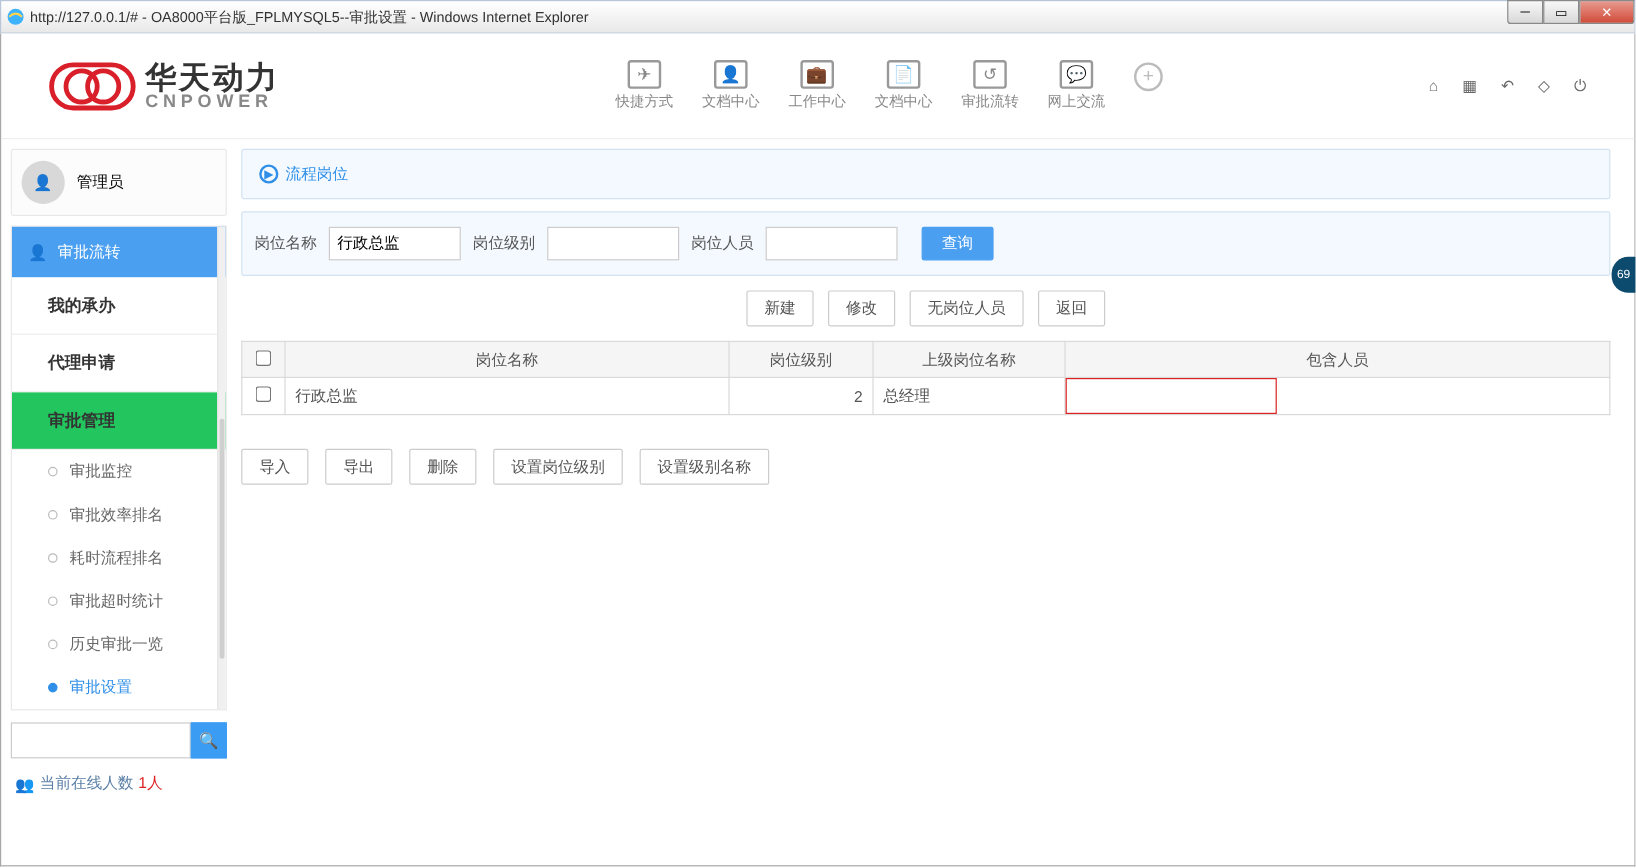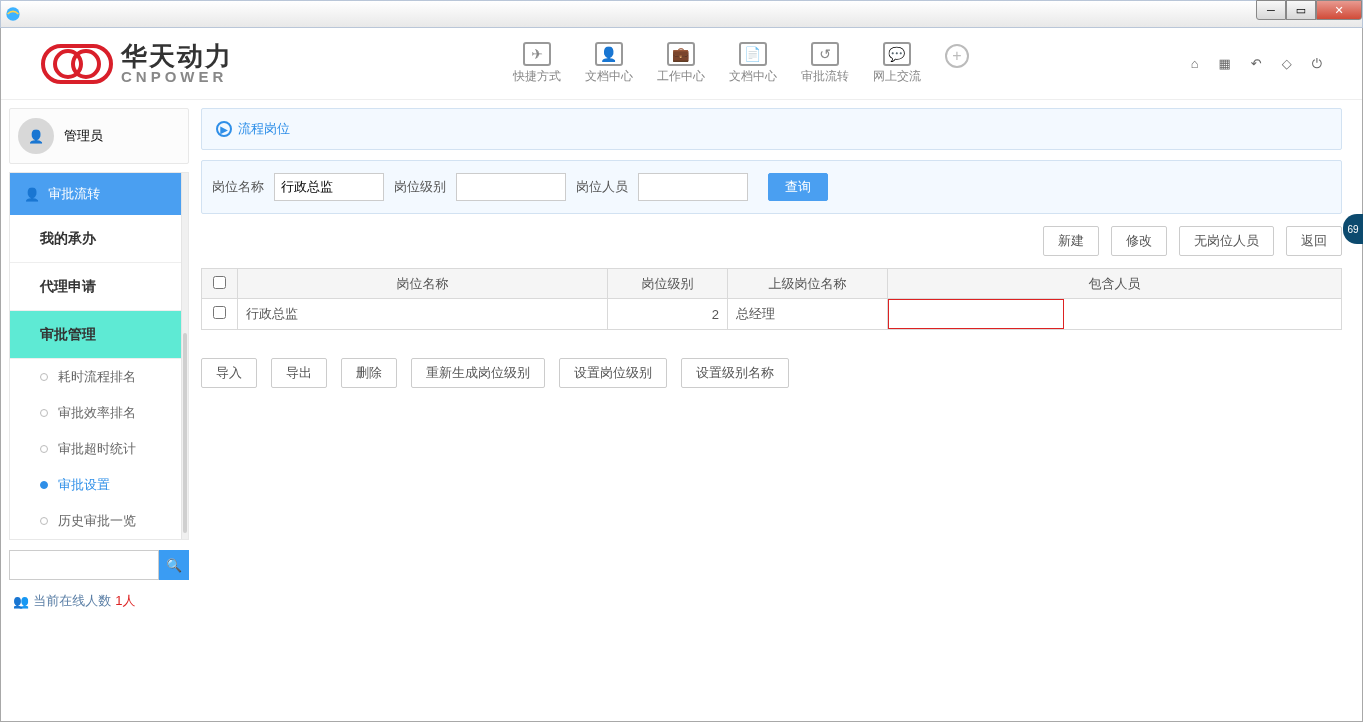--- a/index.html
+++ b/index.html
@@ -6,21 +6,21 @@
 body{background:#fff;width:1363px;height:723px;overflow:hidden}
 .titlebar{height:28px;background:linear-gradient(#fff,#e8e8e8);border:1px solid #b9c6d8;display:flex;align-items:center;padding:0 4px;position:relative}
 .ie-icon{width:16px;height:16px;margin-right:4px;display:inline-flex;align-items:center;justify-content:center}
 .ie-icon svg{width:16px;height:16px}
 .title-text{color:#333;font-size:12px}
 .win-btns{position:absolute;right:0;top:-1px;display:flex}
 .win-btn{width:30px;height:20px;border:1px solid #888;display:flex;align-items:center;justify-content:center;background:linear-gradient(#f8f8f8,#d8d8d8);font-size:11px}
 .win-btn.min{border-radius:0 0 0 3px}
 .win-btn.close{background:linear-gradient(#e89a90,#d14b38);border-radius:0 0 3px 0;color:#fff;width:46px}
 .app{border:1px solid #a8a8a8;border-top:none;height:694px;position:relative;background:#fff}
-.topbar{height:72px;display:flex;align-items:center;padding:0 40px;border-bottom:1px solid #eee}
+.topbar{height:88px;display:flex;align-items:center;padding:0 40px;border-bottom:1px solid #eee}
 .logo{display:flex;align-items:center;gap:8px}
 .logo-mark{width:72px;height:40px;border:4px solid #d91f2a;border-radius:20px;position:relative;display:flex;align-items:center;justify-content:center}
 .logo-mark::before,.logo-mark::after{content:'';position:absolute;width:22px;height:22px;border:4px solid #d91f2a;border-radius:50%}
 .logo-mark::before{left:8px}
 .logo-mark::after{right:8px}
 .logo-txt{display:flex;flex-direction:column;line-height:1}
 .logo-cn{font-size:26px;font-weight:bold;color:#333;letter-spacing:2px}
 .logo-en{font-size:15px;color:#888;letter-spacing:4px;font-weight:bold}
 .top-nav{display:flex;gap:24px;margin-left:280px}
 .nav-item{display:flex;flex-direction:column;align-items:center;gap:2px;color:#888;cursor:pointer}
@@ -31,38 +31,38 @@
 .top-icons span{cursor:pointer}
 .work{display:flex;height:612px;padding:8px 20px 0 8px;gap:12px}
 .sidebar{width:180px;display:flex;flex-direction:column}
 .user{height:56px;display:flex;align-items:center;gap:10px;padding-left:8px;border:1px solid #e8e8e8;background:#fcfcfc;border-radius:2px;margin-bottom:8px}
 .avatar{width:36px;height:36px;border-radius:50%;background:#d8d8d8;display:flex;align-items:center;justify-content:center;color:#fff}
 .menu{border:1px solid #e8e8e8;background:#fff;flex:0 0 auto;position:relative}
 .menu-scrollbar{position:absolute;right:0;top:0;bottom:0;width:7px;background:#f0f0f0;border-left:1px solid #e4e4e4}
 .menu-scrollbar-thumb{position:absolute;left:1px;right:1px;top:160px;height:200px;background:#cfcfcf;border-radius:2px}
 .m-head{height:42px;background:#4a9ff1;color:#fff;display:flex;align-items:center;padding-left:14px;gap:8px;font-size:14px}
 .m-item{height:48px;display:flex;align-items:center;padding-left:30px;border-bottom:1px solid #eee;color:#333;cursor:pointer;font-weight:bold;font-size:14px}
-.m-item.group{background:#5eead4}
+.m-item.group{background:#22c55e}
 .m-sub{height:36px;display:flex;align-items:center;padding-left:30px;gap:10px;color:#666;cursor:pointer;font-size:13px}
 .m-sub .dot{width:8px;height:8px;border:1px solid #bbb;border-radius:50%}
 .m-sub.active{color:#2f8fe8}
 .m-sub.active .dot{background:#2f8fe8;border-color:#2f8fe8}
 .search-row{margin-top:10px;display:flex}
 .search-row input{flex:1;height:30px;border:1px solid #ccc;padding:0 6px;outline:none;min-width:0}
 .search-btn{width:30px;height:30px;background:#3a9cf3;border:1px solid #3a9cf3;display:flex;align-items:center;justify-content:center;color:#fff;cursor:pointer}
 .online{margin-top:12px;color:#5b7fa6;font-size:12px;display:flex;align-items:center;gap:4px;padding-left:4px}
 .online .cnt{color:#d22}
 .main{flex:1;display:flex;flex-direction:column}
 .panel-head{height:42px;border:1px solid #d2e2f2;background:#f3f9ff;display:flex;align-items:center;padding-left:14px;gap:6px;color:#2f8fe8;font-size:14px;border-radius:2px}
 .arrow-ic{width:16px;height:16px;border:2px solid #2f8fe8;border-radius:50%;display:flex;align-items:center;justify-content:center;font-size:10px}
 .filter{margin-top:10px;border:1px solid #d2e2f2;background:#f3f9ff;padding:12px 10px;display:flex;align-items:center;gap:10px;border-radius:2px}
 .filter label{color:#555;font-size:13px}
 .filter input{height:28px;width:110px;border:1px solid #ccc;background:#fff;padding:0 6px;outline:none}
 .btn-q{height:28px;padding:0 16px;background:#4a9ff1;color:#fff;border:1px solid #4a9ff1;border-radius:2px;cursor:pointer;margin-left:10px}
-.toolbar{margin-top:12px;display:flex;justify-content:flex-end;gap:12px}
+.toolbar{margin-top:12px;display:flex;justify-content:center;gap:12px}
 .btn{height:30px;padding:0 14px;background:#fff;border:1px solid #ccc;color:#555;border-radius:2px;cursor:pointer;display:flex;align-items:center}
 .table{margin-top:12px;border:1px solid #d9d9d9;border-collapse:collapse;width:100%}
 .table th,.table td{border:1px solid #d9d9d9;padding:0 8px;height:30px;color:#555;text-align:left}
 .table th{background:#f5f5f5;text-align:center;font-weight:normal}
 .table .chk{width:36px;text-align:center}
 .table .num{text-align:right}
 .hl{outline:1px solid #d22;outline-offset:-1px}
 .bottom-btns{margin-top:28px;display:flex;gap:14px}
 .float-badge{position:absolute;right:-1px;top:186px;width:20px;height:30px;background:#0c4a6e;border-radius:14px 0 0 14px;color:#fff;font-size:10px;display:flex;align-items:center;justify-content:center}
 input[type=checkbox]{width:13px;height:13px}
@@ -70,20 +70,21 @@
 </head>
 <body>
 
 <div class="titlebar">
   <span class="ie-icon">
     <svg viewBox="0 0 24 24">
         <circle cx="12" cy="12" r="10" fill="#3db2ff"></circle>
         <path d="M4 12 Q12 4 20 12" stroke="#ffd34e" stroke-width="2.5" fill="none"></path>
       </svg>
   </span>
+  <span class="title-text">http://127.0.0.1/# - OA8000平台版_FPLMYSQL5--审批设置 - Windows Internet Explorer</span>
   <div class="win-btns">
     <div class="win-btn min">─</div>
     <div class="win-btn">▭</div>
     <div class="win-btn close">✕</div>
   </div>
 </div>
 
 <div class="app">
   <div class="topbar">
     <div class="logo">
@@ -138,37 +139,41 @@
       <div class="menu">
         <div class="m-head">
             <span>👤</span>
             <span>审批流转</span>
           </div>
         <div class="m-item">我的承办</div>
         <div class="m-item">代理申请</div>
         <div class="m-item group">审批管理</div>
         <div class="m-sub">
             <span class="dot"></span>
+            <span>审批监控</span>
+          </div>
+        <div class="m-sub">
+            <span class="dot"></span>
+            <span>审批效率排名</span>
+          </div>
+        <div class="m-sub">
+            <span class="dot"></span>
             <span>耗时流程排名</span>
           </div>
         <div class="m-sub">
             <span class="dot"></span>
-            <span>审批效率排名</span>
-          </div>
-        <div class="m-sub">
-            <span class="dot"></span>
             <span>审批超时统计</span>
           </div>
+        <div class="m-sub">
+            <span class="dot"></span>
+            <span>历史审批一览</span>
+          </div>
         <div class="m-sub active">
             <span class="dot"></span>
             <span>审批设置</span>
-          </div>
-        <div class="m-sub">
-            <span class="dot"></span>
-            <span>历史审批一览</span>
           </div>
         <div class="menu-scrollbar">
             <div class="menu-scrollbar-thumb"></div>
           </div>
       </div>
       <div class="search-row">
         <input type="text" style="">
         <div class="search-btn">
             <span>🔍</span>
           </div>
@@ -222,21 +227,20 @@
                 <div style="flex:1"></div>
               </div>
             </td>
           </tr>
         </tbody>
       </table>
       <div class="bottom-btns">
         <button class="btn">导入</button>
         <button class="btn">导出</button>
         <button class="btn">删除</button>
-        <button class="btn">重新生成岗位级别</button>
         <button class="btn">设置岗位级别</button>
         <button class="btn">设置级别名称</button>
       </div>
     </div>
   </div>
 
   <div class="float-badge">69</div>
 </div>
 
 </body></html>

